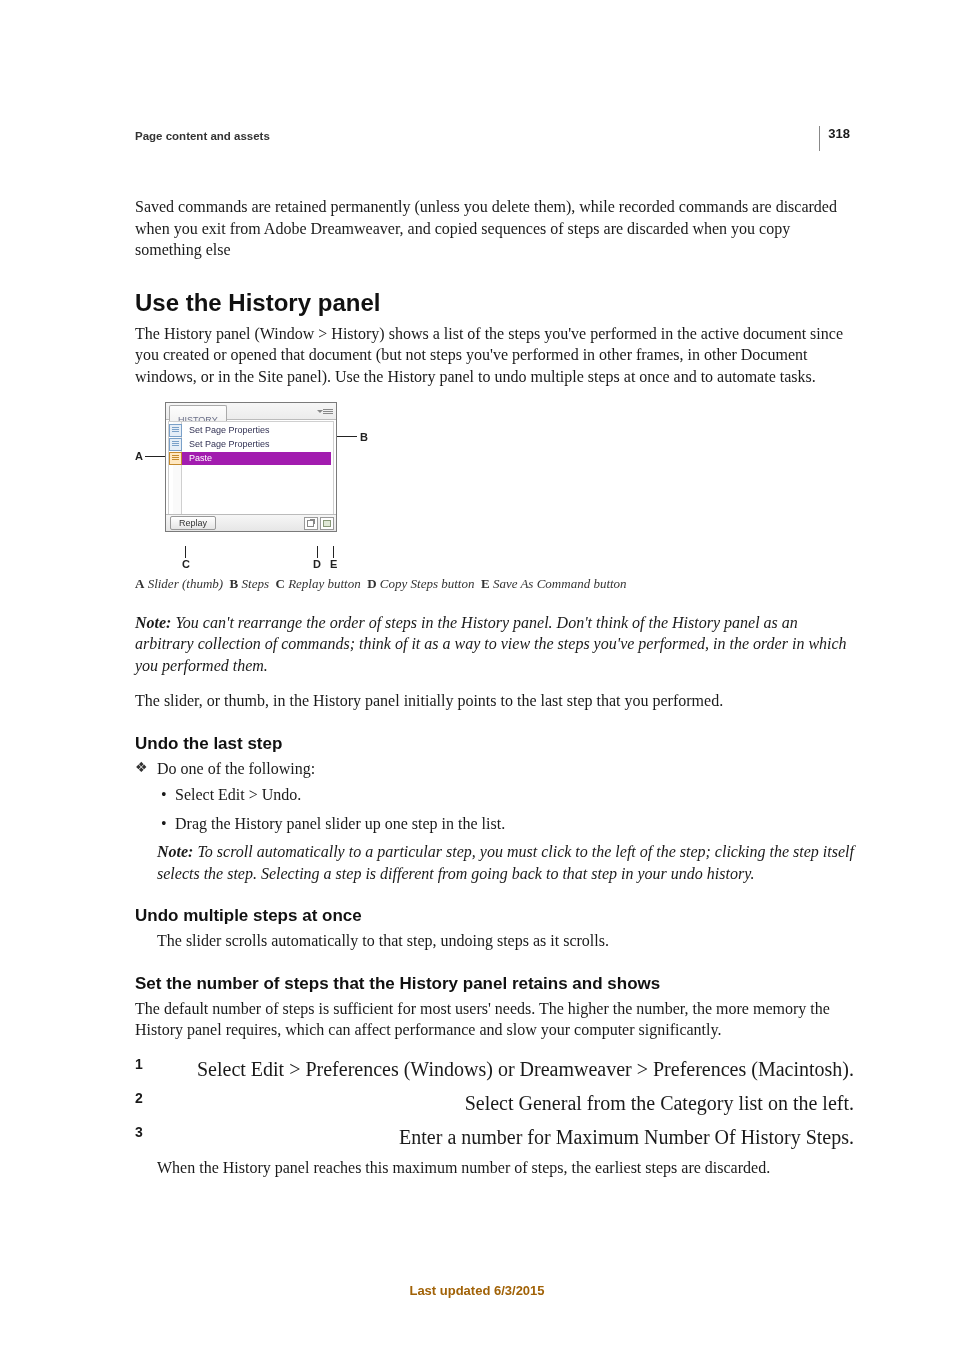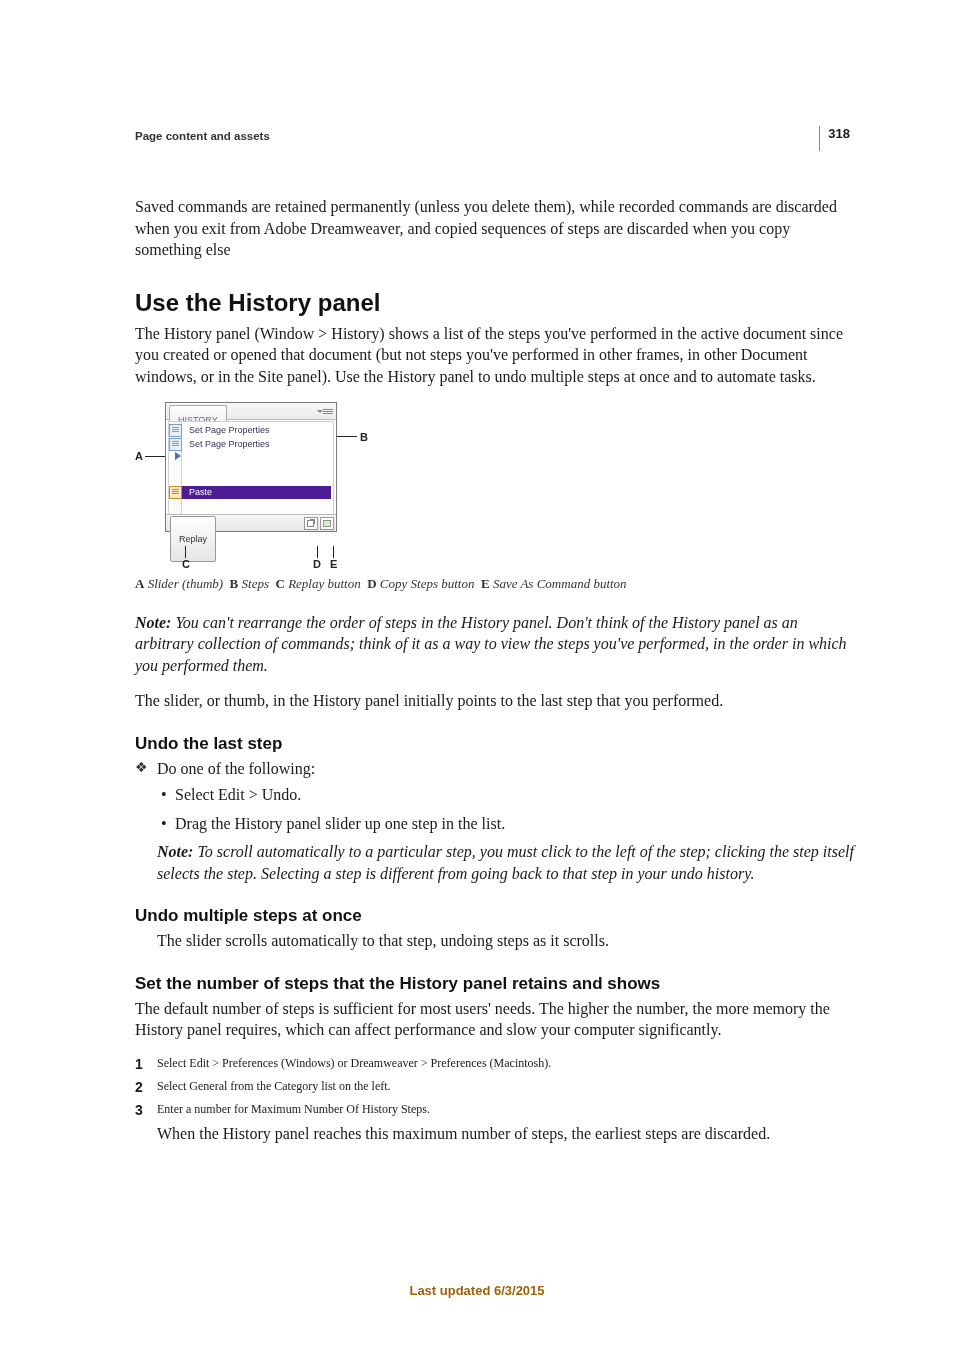--- a/index.html
+++ b/index.html
@@ -92,24 +92,25 @@
   .bullet-item::before {
     content: "•";
     position: absolute;
     left: 26px;
     top: 0;
   }
   .ol-list { margin: 6px 0 6px 0; padding: 0; counter-reset: step; }
   .ol-item {
     position: relative;
     padding-left: 22px;
-    font-size: 12px;
+    font-size: 20px;
     line-height: 1.4;
     margin-bottom: 6px;
     counter-increment: step;
+    text-align: right;
   }
   .ol-item::before {
     content: counter(step);
     position: absolute;
     left: 0;
     top: 0;
     font-family: "Myriad Pro", Arial, sans-serif;
     font-weight: 700;
     font-size: 14px;
   }
@@ -153,25 +154,25 @@
   .panel-menu span{ display:block;height:1px;background:#888;margin:1px 0;}
   .panel-menu::before{content:"";display:inline-block;width:0;height:0;border-top:3px solid #888;border-left:3px solid transparent;border-right:3px solid transparent;position:absolute;left:-6px;top:2px;}
   .panel-body { position:absolute; left:2px; right:2px; top:18px; bottom:16px; background:#fff; border:1px solid #d0d0d0;}
   .slider-track{ position:absolute; left:4px; top:0; bottom:0; width:8px; border-right:1px solid #cfcfcf; background:#fafafa;}
   .slider-thumb{ position:absolute; left:2px; top:30px; width:0;height:0; border-top:4px solid transparent;border-bottom:4px solid transparent;border-left:6px solid #4b6da8;}
   .step-row{ position:absolute; left:0; right:2px; height:13px; display:flex; align-items:center; gap:7px; font-family:Tahoma,Arial,sans-serif; font-size:9px; }
   .step-row .ico{ width:11px;height:11px; background:#e6eef7;border:1px solid #7aa0c8; position:relative;}
   .step-row .ico::after{content:"";position:absolute;left:2px;top:2px;right:2px;height:1px;background:#7aa0c8; box-shadow:0 2px 0 #7aa0c8,0 4px 0 #7aa0c8;}
   .step1{ top:2px; color:#335; }
   .step2{ top:16px; color:#335; }
-  .step3{ top:30px; background:#4c1d95; color:#fff;margin-top:34px; }
+  .step3{ top:30px; background:#a21caf; color:#fff; }
   .step3 .ico{ background:#ffe8c2; border-color:#c48a2e;}
   .step3 .ico::after{ background:#c48a2e; box-shadow:0 2px 0 #c48a2e,0 4px 0 #c48a2e;}
   .panel-footer{ position:absolute; left:0;right:0;bottom:0;height:16px;background:linear-gradient(#f6f6f6,#e6e6e6);border-top:1px solid #bbb; font-family:Tahoma,Arial,sans-serif; font-size:9px; color:#333;}
-  .replay-btn{ position:absolute; left:4px; top:1px; height:12px; line-height:12px; padding:16px 8px; background:linear-gradient(#fff,#e5e5e5); border:1px solid #999; border-radius:2px;}
+  .replay-btn{ position:absolute; left:4px; top:1px; height:12px; line-height:12px; padding:0 8px; background:linear-gradient(#fff,#e5e5e5); border:1px solid #999; border-radius:2px;}
   .foot-ico{ position:absolute; top:2px; width:12px;height:11px; border:1px solid #999; background:#fff;}
   .foot-ico.copy{ right:18px;}
   .foot-ico.copy::after{content:"";position:absolute;left:2px;top:2px;width:5px;height:5px;border:1px solid #888;background:#fff;box-shadow:2px -2px 0 -1px #888;}
   .foot-ico.save{ right:2px;}
   .foot-ico.save::after{content:"";position:absolute;left:2px;top:2px;right:2px;bottom:2px;background:#dfe7d6;border:1px solid #889878;}
   .call-CDE{ position:absolute; font-family:"Myriad Pro",Arial,sans-serif; font-weight:700; font-size:11px; color:#222; bottom:0;}
   .tick{ position:absolute; width:1px; height:12px; background:#222; }
   .tickC{ left:50px; bottom:12px;}
   .tickD{ left:182px; bottom:12px;}
   .tickE{ left:198px; bottom:12px;}

